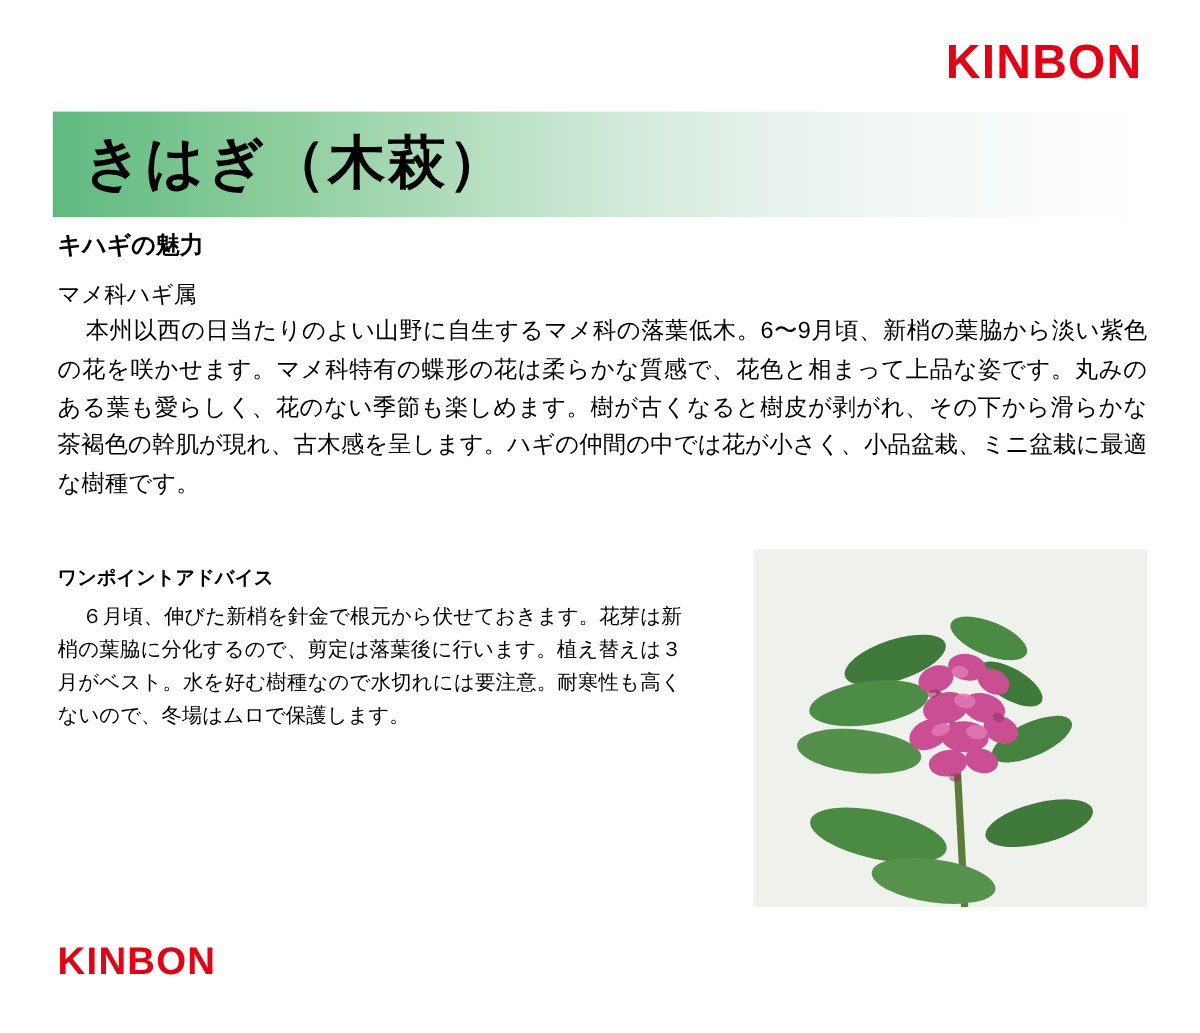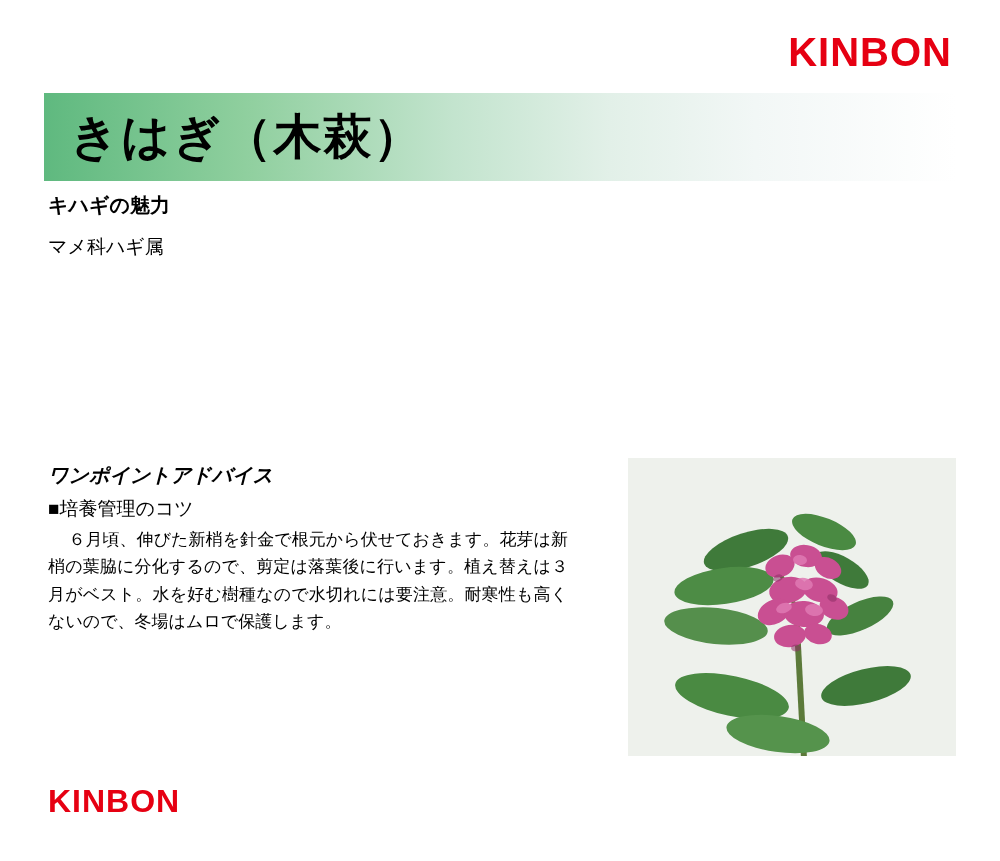--- a/index.html
+++ b/index.html
@@ -87,25 +87,24 @@
     width: 908px;
     height: 320px;
   }
   .lower-left {
     position: absolute;
     left: 0;
     top: 0;
     width: 520px;
   }
   .heading2 {
-    font-size: 20px;
-    font-weight: bold;
-    margin: 3px 0 6px 0;
+    font-size: 16px;
+    font-weight: bold;
+    margin: 14px 0 6px 0;
     line-height: 1.4;
-    font-style: italic;
   }
   .subhead2 {
     font-size: 19px;
     margin: 0 0 2px 0;
     line-height: 1.5;
   }
   .para2 {
     font-size: 17px;
     line-height: 1.62;
     margin: 0;
@@ -141,26 +140,26 @@
 
 <div class="brand-top">KINBON</div>
 
 <div class="title-banner">
   <div class="title-text">きはぎ（木萩）</div>
 </div>
 
 <div class="content">
   <p class="heading">キハギの魅力</p>
   <p class="subline">マメ科ハギ属</p>
+  <p class="para indent">本州以西の日当たりのよい山野に自生するマメ科の落葉低木。6〜9月頃、新梢の葉脇から淡い紫色の花を咲かせます。マメ科特有の蝶形の花は柔らかな質感で、花色と相まって上品な姿です。丸みのある葉も愛らしく、花のない季節も楽しめます。樹が古くなると樹皮が剥がれ、その下から滑らかな茶褐色の幹肌が現れ、古木感を呈します。ハギの仲間の中では花が小さく、小品盆栽、ミニ盆栽に最適な樹種です。</p>
 </div>
 
 <div class="lower">
   <div class="lower-left">
     <p class="heading2">ワンポイントアドバイス</p>
-    <p class="subhead2">■培養管理のコツ</p>
     <p class="para2">６月頃、伸びた新梢を針金で根元から伏せておきます。花芽は新梢の葉脇に分化するので、剪定は落葉後に行います。植え替えは３月がベスト。水を好む樹種なので水切れには要注意。耐寒性も高くないので、冬場はムロで保護します。</p>
   </div>
 
   <div class="photo">
     <svg width="328" height="298" viewBox="0 0 328 298">
       <rect x="0" y="0" width="328" height="298" fill="#eef1ec"></rect>
 
       <path d="M168 150 L176 300" stroke="#5c7a3a" stroke-width="6" fill="none"></path>
       <path d="M168 150 L150 110" stroke="#5c7a3a" stroke-width="4" fill="none"></path>
 

